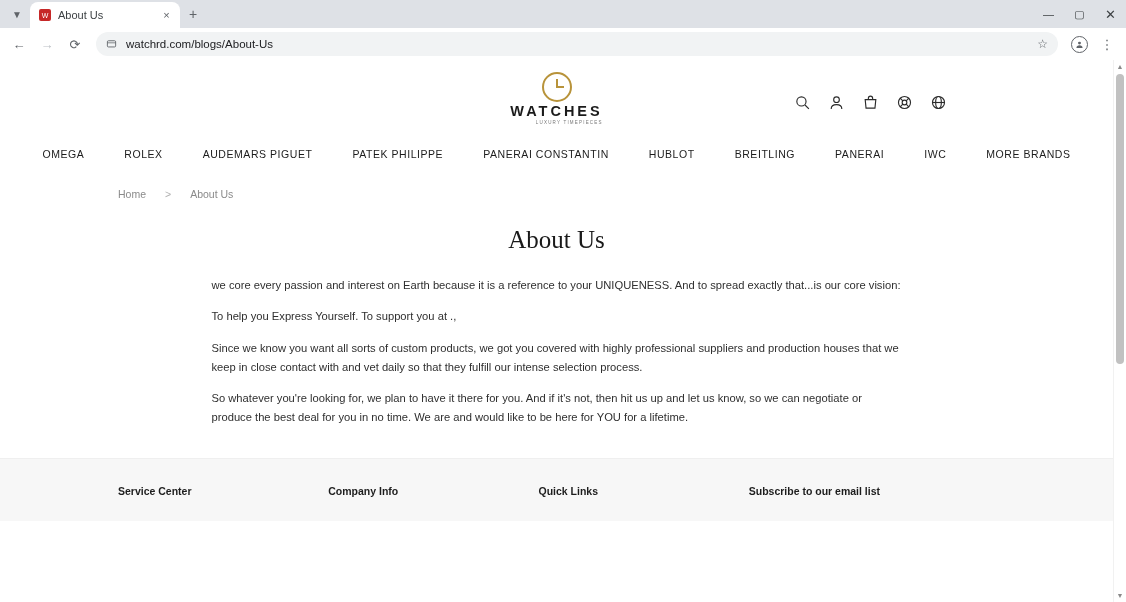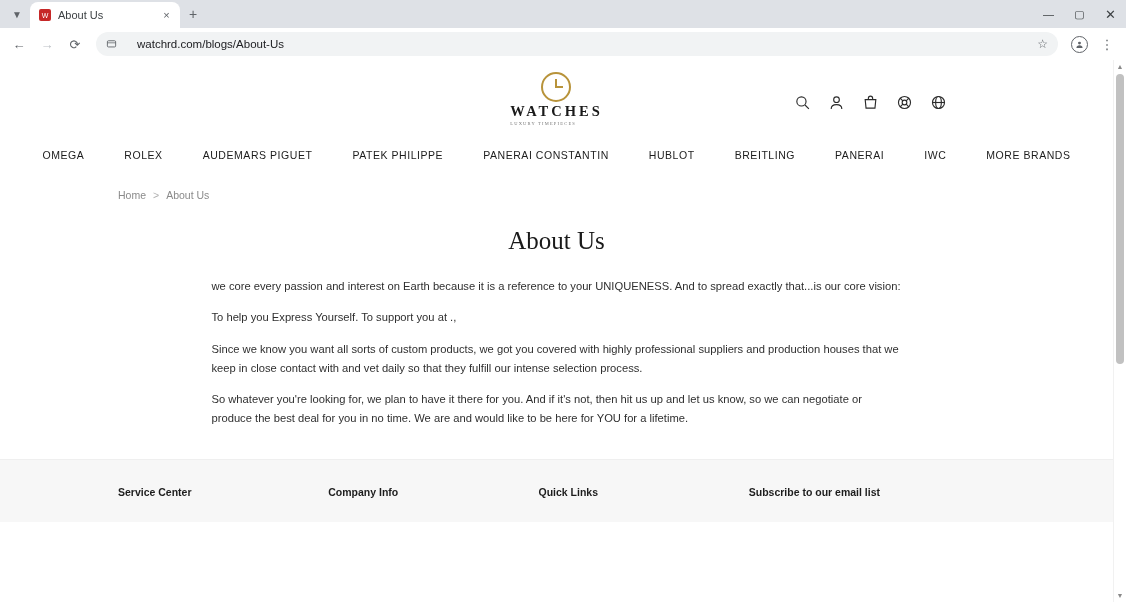--- a/index.html
+++ b/index.html
@@ -76,21 +76,21 @@
   }
   .tb-icon.disabled { color: #bdc1c6; }
   .omnibox {
     flex: 1 1 auto;
     height: 24px;
     background: #f1f3f4;
     border-radius: 13px;
     display: flex;
     align-items: center;
     padding: 0 10px;
-    gap: 20px;
+    gap: 9px;
     margin: 0 6px;
     font-size: 11.5px;
     color: #202124;
   }
   .omnibox .lock { color: #5f6368; font-size: 10px; }
   .omnibox .url { flex: 1 1 auto; white-space: nowrap; overflow: hidden; }
   .omnibox .star { color: #5f6368; font-size: 12px; }
   .avatar-circle {
     width: 17px; height: 17px; border-radius: 50%;
     border: 1.3px solid #5f6368;
@@ -128,22 +128,22 @@
     top: 14px; left: 2px; right: 2px;
     height: 290px;
     background: #c1c1c1;
     border-radius: 5px;
   }
 
   
   .site-header { padding-top: 12px; }
   .logo-wrap { display: flex; justify-content: center; position: relative; }
   .logo {
-    text-align: left;
-    font-family: Liberation Serif, serif;
+    text-align: right;
+    font-family: Liberation Sans, sans-serif;
   }
   .logo .mark {
     width: 30px; height: 30px;
     border-radius: 50%;
     border: 2px solid #b8933a;
     margin: 0 auto 1px;
     display: flex; align-items: center; justify-content: center;
     position: relative;
   }
   .logo .mark:after {
@@ -199,21 +199,21 @@
     letter-spacing: 0.55px;
     color: #1c1c1c;
   }
   .nav span { white-space: nowrap; }
 
   .breadcrumb {
     margin: 28px 0 0 118px;
     font-size: 10.5px;
     color: #8a8a8a;
     display: flex;
-    gap: 7px;
+    gap: 19px;
     align-items: center;
   }
   .breadcrumb .crumb-sep { color: #b0b0b0; }
   .breadcrumb .crumb-current { color: #8a8a8a; }
 
   
   .article { width: 690px; margin: 26px auto 0; }
   .article h1 {
     text-align: center;
     font-family: "Liberation Serif", serif;

